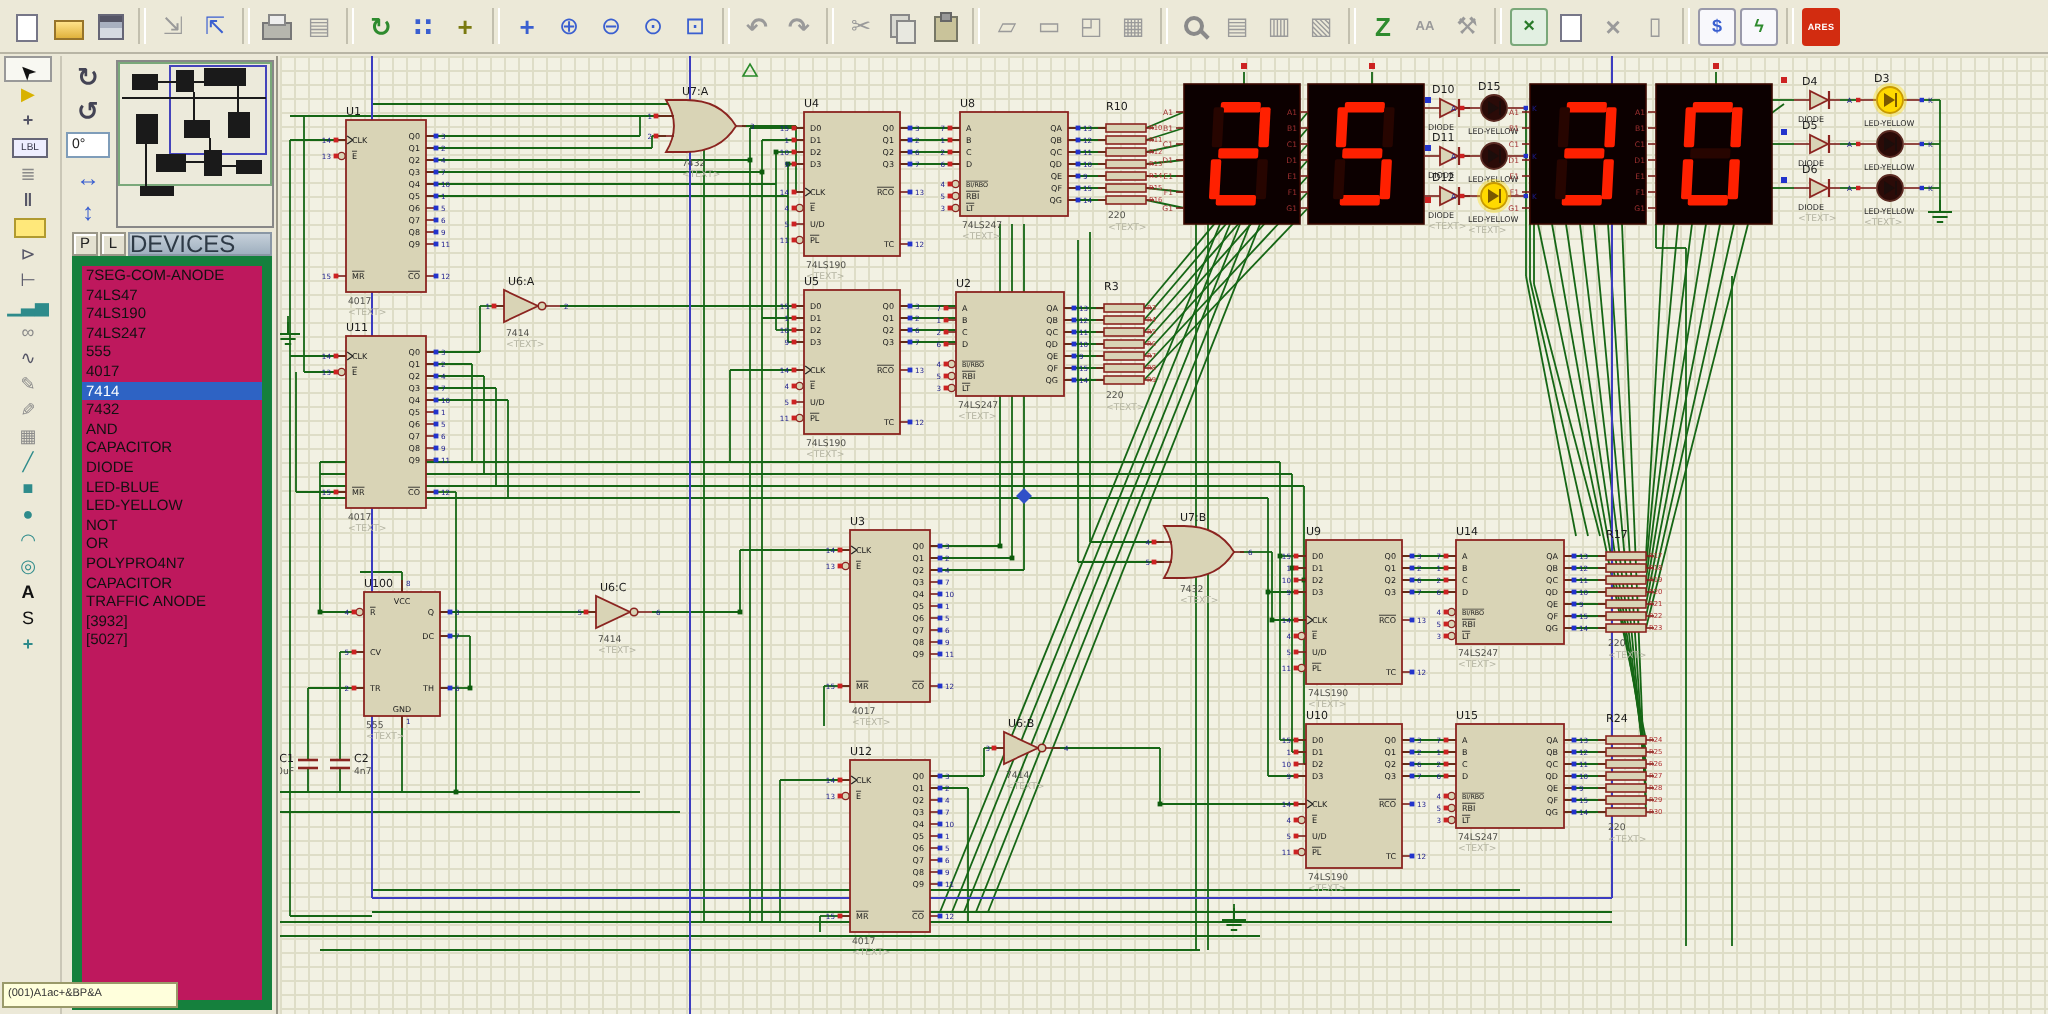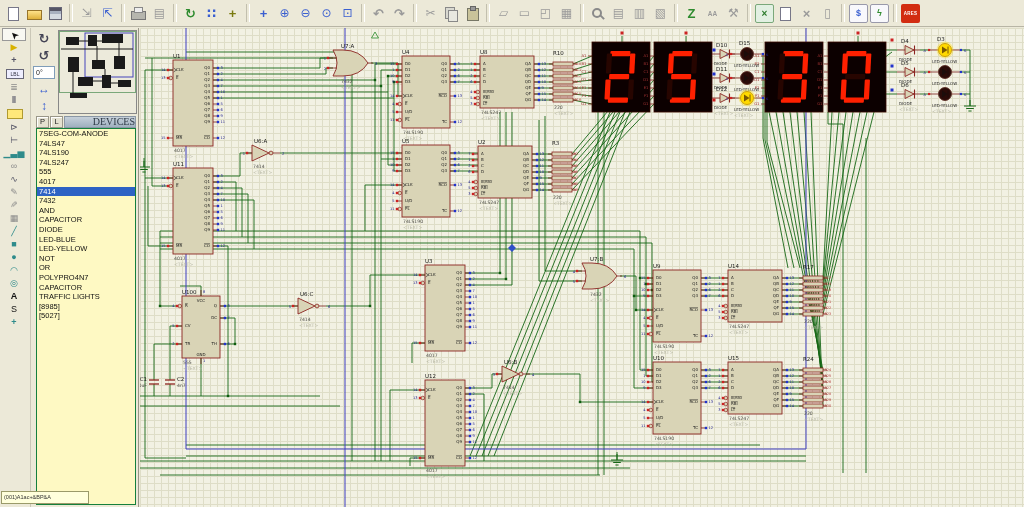--- a/index.html
+++ b/index.html
@@ -40,22 +40,22 @@
   .lblg{font-size:5px;line-height:8px;border:1px solid #667;background:#eef;color:#334;padding:0;height:8px;margin:2px auto;width:16px;}
   .yel2{background:#ffe87a;border:1px solid #b09a30;height:8px;width:14px;margin:2px auto;}
   .rotarrow{display:inline-block;transform:rotate(-135deg);}
   #rotcol{position:absolute;left:31px;top:2px;width:26px;}
   .rbtn{display:block;width:20px;height:16px;margin:1px auto;text-align:center;font-size:13px;font-weight:bold;color:#445;line-height:16px;}
   .rbtn.blue{color:#3a5fd0;font-size:12px}
   #angle-field{display:block;width:18px;height:11px;margin:2px auto;background:#fff;border:1px solid #7f9db9;font-size:7px;line-height:11px;padding-left:2px;color:#222;}
   #preview{position:absolute;left:58px;top:2px;width:79px;height:84px;background:#eceadb;border:1px solid #888;box-sizing:border-box;}
   #plrow{position:absolute;left:36px;top:88px;right:2px;height:12px;display:flex;}
   .plbtn{width:13px;height:12px;background:#e4e1d0;border:1px solid #9a9788;box-sizing:border-box;font-size:7.5px;text-align:center;line-height:10px;color:#222;margin-right:1px;box-shadow:inset 1px 1px 0 #fff;}
-  #devices-header{flex:1;background:linear-gradient(#c6d0da,#9fb0bf);border:1px solid #8a97a5;box-sizing:border-box;font-size:10px;color:#2e3a46;text-align:right;line-height:10px;font-family:Liberation Serif, serif;}
-  #device-list{position:absolute;left:36px;top:100px;right:2px;bottom:2px;background:#fef9c3;border:1px solid #15803d;box-sizing:border-box;overflow:hidden;}
+  #devices-header{flex:1;background:linear-gradient(#c6d0da,#9fb0bf);border:1px solid #8a97a5;box-sizing:border-box;font-size:12px;color:#2e3a46;text-align:left;line-height:10px;}
+  #device-list{position:absolute;left:36px;top:100px;right:2px;bottom:2px;background:#be185d;border:5px solid #15803d;box-sizing:border-box;overflow:hidden;}
   .dev{font-size:7.5px;line-height:9.6px;color:#111;padding-left:2px;white-space:nowrap;}
   .dev.sel{background:#2e63c4;color:#fff;}
 
   
   #canvas{position:absolute;left:140px;top:28px;width:884px;height:479px;background-color:#f2f1e3;
     background-image:repeating-linear-gradient(to right,#deddc7 0 1px,transparent 1px 7px),
                      repeating-linear-gradient(to bottom,#deddc7 0 1px,transparent 1px 7px);}
   #schsvg{position:absolute;left:0;top:0;}
   svg text{font-family:"DejaVu Sans",sans-serif;}
   .t-ref{font-size:5.5px;fill:#1a1a1a}
@@ -207,22 +207,22 @@
         <div class="dev">7432</div>
         <div class="dev">AND</div>
         <div class="dev">CAPACITOR</div>
         <div class="dev">DIODE</div>
         <div class="dev">LED-BLUE</div>
         <div class="dev">LED-YELLOW</div>
         <div class="dev">NOT</div>
         <div class="dev">OR</div>
         <div class="dev">POLYPRO4N7</div>
         <div class="dev">CAPACITOR</div>
-        <div class="dev">TRAFFIC LIGHTS</div>
-        <div class="dev">[8985]</div>
+        <div class="dev">TRAFFIC ANODE</div>
+        <div class="dev">[3932]</div>
         <div class="dev">[5027]</div>
       </div>
   </div>
 
   <div id="canvas">
     <svg id="schsvg" width="884" height="479" viewBox="0 0 884 479">
         <g stroke="#156615" stroke-width="0.9" fill="none">
           <path d="M5,30H205"></path>
           <path d="M46,24H212"></path>
           <path d="M212,24V433"></path>

